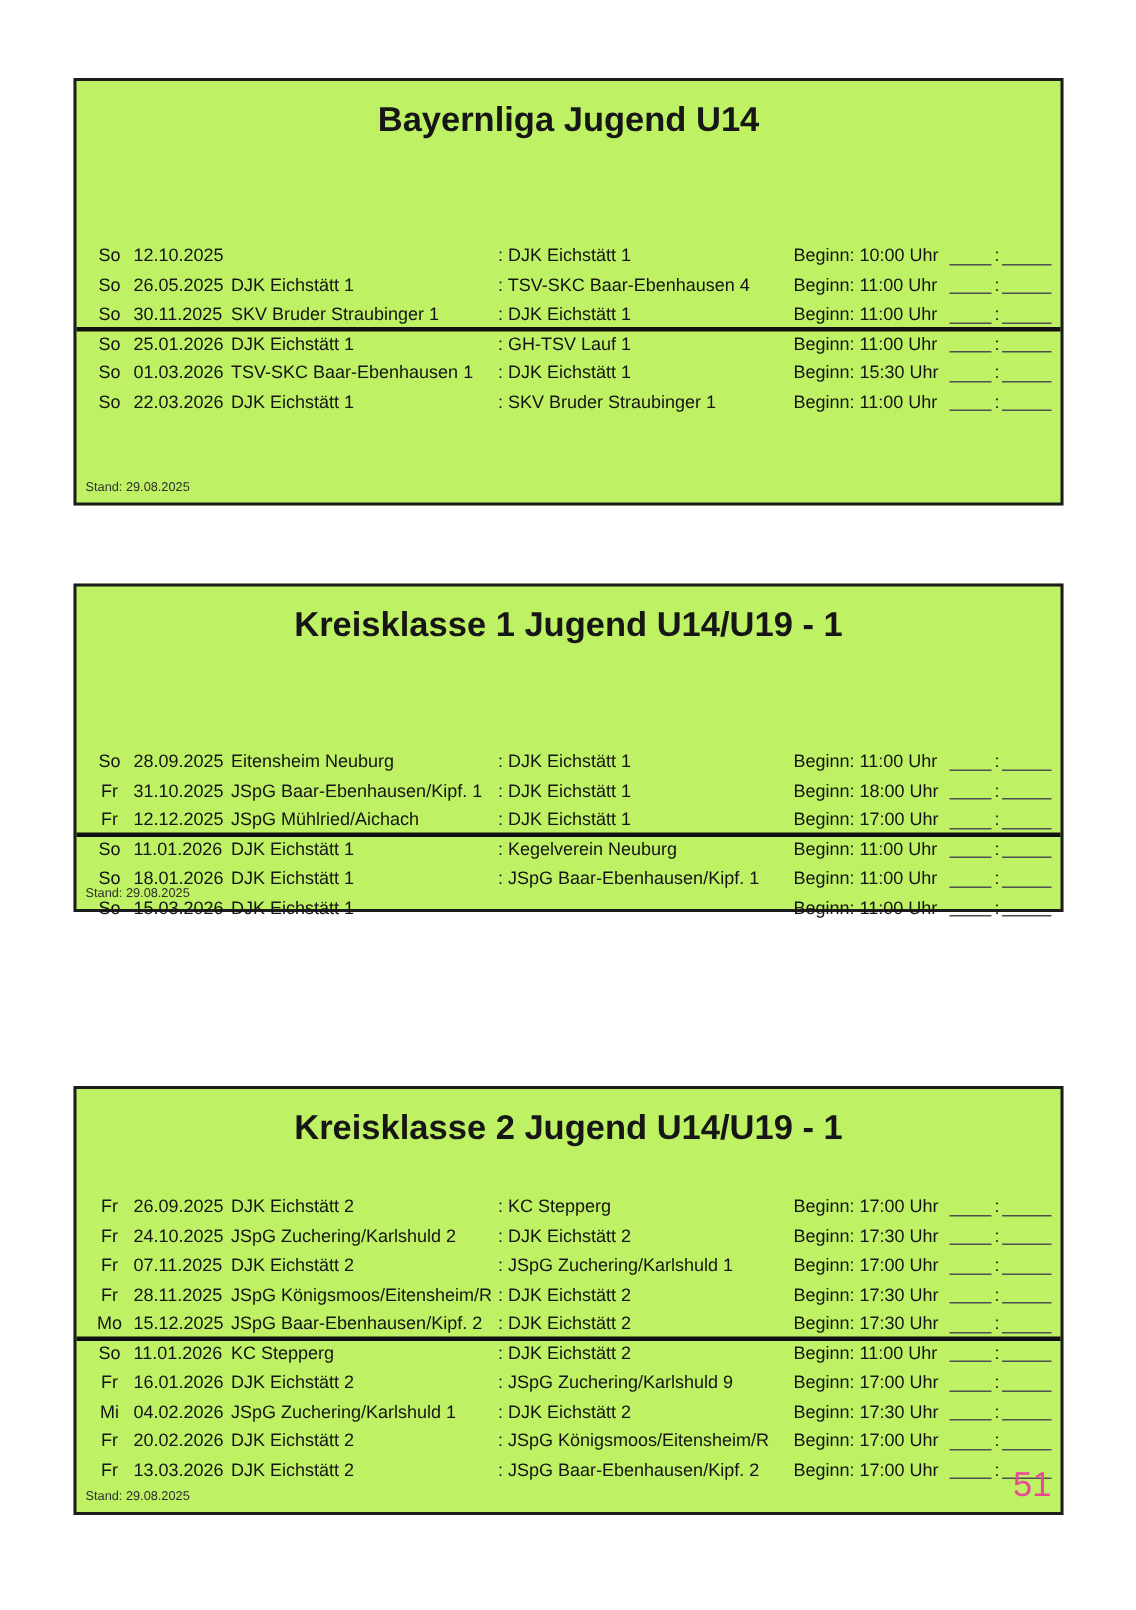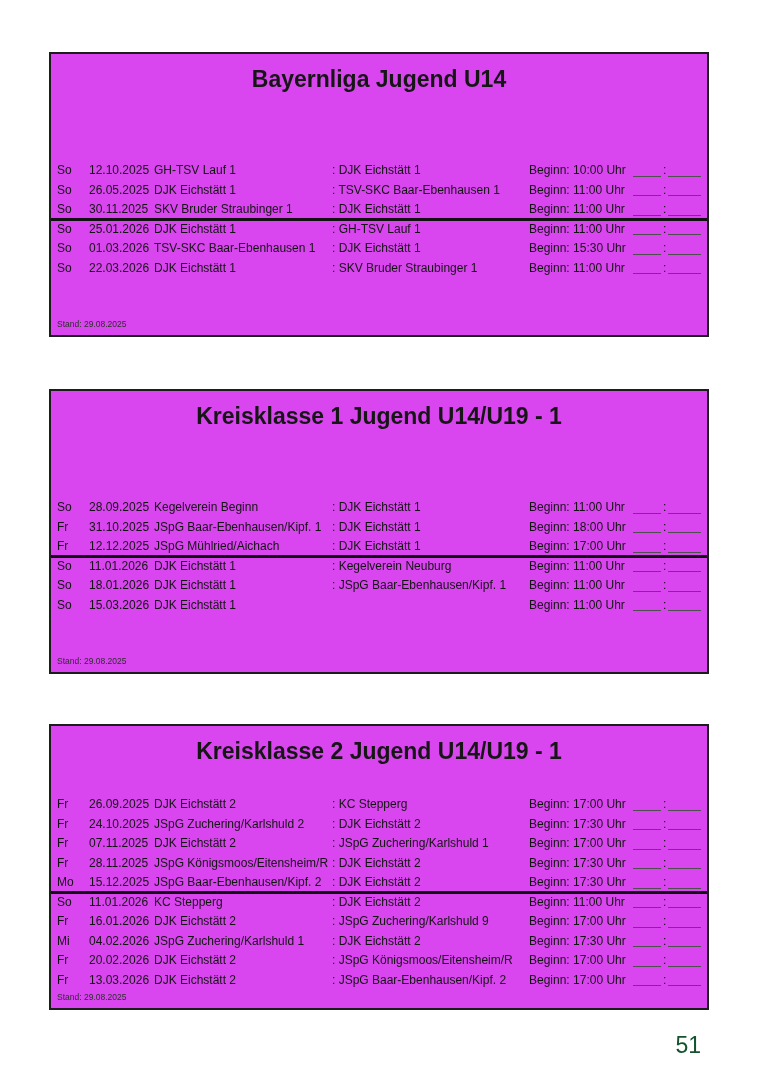--- a/index.html
+++ b/index.html
@@ -2,70 +2,69 @@
 <html><head>
 <meta charset="utf-8">
 <style>
   html,body{margin:0;padding:0;}
   body{
     width:757px;height:1073px;position:relative;background:#ffffff;
     font-family:"Liberation Sans",sans-serif;color:#141414;overflow:hidden;
   }
   .box{
     position:absolute;left:49px;width:660px;box-sizing:border-box;
-    border:2px solid #1c1c1c;background:#d946ef;
+    border:2px solid #1c1c1c;background:#bef264;
   }
   #box0{top:52px;height:285px;}
-  #box1{top:389px;height:285px;}
+  #box1{top:389px;height:219px;}
   #box2{top:724px;height:286px;}
   .title{
     position:absolute;top:12px;left:0;right:0;text-align:center;
     font-size:23px;font-weight:bold;letter-spacing:0;color:#161616;
   }
   .rows{position:absolute;left:0;right:0;}
   #box0 .rows,#box1 .rows{top:107px;}
   #box2 .rows{top:69px;}
   .row{position:relative;height:19.5px;}
   .cell{
     position:absolute;top:0;height:19.5px;line-height:19.5px;
     font-size:12px;white-space:nowrap;color:#141414;
   }
-  .c-day{left:6px;width:32px;text-align:left;}
+  .c-day{left:6px;width:32px;text-align:center;}
   .c-date{left:38px;width:64px;}
   .c-home{left:103px;width:179px;overflow:hidden;}
   .c-away{left:281px;width:197px;overflow:hidden;}
   .c-beginn{left:478px;width:104px;}
   .c-blank{left:582px;width:72px;}
   .bl{display:inline-block;height:1px;border-bottom:1.7px solid #4f4f4f;vertical-align:-2.5px;}
   .b1{width:28px;}
   .b2{width:33px;}
   .c-blank em{font-style:normal;margin:0 2px;}
   .divider{position:absolute;left:0;right:0;height:3px;background:#111111;}
   .stand{position:absolute;left:6px;bottom:6px;font-size:8.5px;color:#2e2e2e;}
-  .pagenum{position:absolute;top:1032px;right:56px;font-size:23px;color:#14532d;}
+  .pagenum{position:absolute;top:976px;right:56px;font-size:23px;color:#ec4899;}
 </style>
 </head>
 <body>
 
 <div class="box" id="box0">
   <div class="title">Bayernliga Jugend U14</div>
   <div class="rows">
       <div class="row">
         <span class="cell c-day">So</span>
         <span class="cell c-date">12.10.2025</span>
-        <span class="cell c-home">GH-TSV Lauf 1</span>
         <span class="cell c-away">: DJK Eichstätt 1</span>
         <span class="cell c-beginn">Beginn: 10:00 Uhr</span>
         <span class="cell c-blank"><i class="bl b1"></i><em>:</em><i class="bl b2"></i></span>
       </div>
       <div class="row">
         <span class="cell c-day">So</span>
         <span class="cell c-date">26.05.2025</span>
         <span class="cell c-home">DJK Eichstätt 1</span>
-        <span class="cell c-away">: TSV-SKC Baar-Ebenhausen 1</span>
+        <span class="cell c-away">: TSV-SKC Baar-Ebenhausen 4</span>
         <span class="cell c-beginn">Beginn: 11:00 Uhr</span>
         <span class="cell c-blank"><i class="bl b1"></i><em>:</em><i class="bl b2"></i></span>
       </div>
       <div class="row">
         <span class="cell c-day">So</span>
         <span class="cell c-date">30.11.2025</span>
         <span class="cell c-home">SKV Bruder Straubinger 1</span>
         <span class="cell c-away">: DJK Eichstätt 1</span>
         <span class="cell c-beginn">Beginn: 11:00 Uhr</span>
         <span class="cell c-blank"><i class="bl b1"></i><em>:</em><i class="bl b2"></i></span>
@@ -98,21 +97,21 @@
     </div>
   <div class="stand">Stand: 29.08.2025</div>
 </div>
 
 <div class="box" id="box1">
   <div class="title">Kreisklasse 1 Jugend U14/U19 - 1</div>
   <div class="rows">
       <div class="row">
         <span class="cell c-day">So</span>
         <span class="cell c-date">28.09.2025</span>
-        <span class="cell c-home">Kegelverein Beginn</span>
+        <span class="cell c-home">Eitensheim Neuburg</span>
         <span class="cell c-away">: DJK Eichstätt 1</span>
         <span class="cell c-beginn">Beginn: 11:00 Uhr</span>
         <span class="cell c-blank"><i class="bl b1"></i><em>:</em><i class="bl b2"></i></span>
       </div>
       <div class="row">
         <span class="cell c-day">Fr</span>
         <span class="cell c-date">31.10.2025</span>
         <span class="cell c-home">JSpG Baar-Ebenhausen/Kipf. 1</span>
         <span class="cell c-away">: DJK Eichstätt 1</span>
         <span class="cell c-beginn">Beginn: 18:00 Uhr</span>

